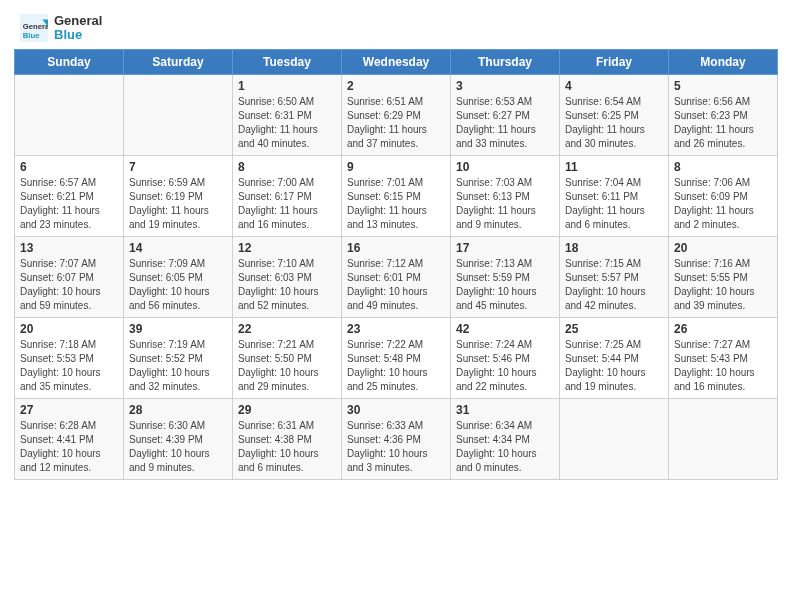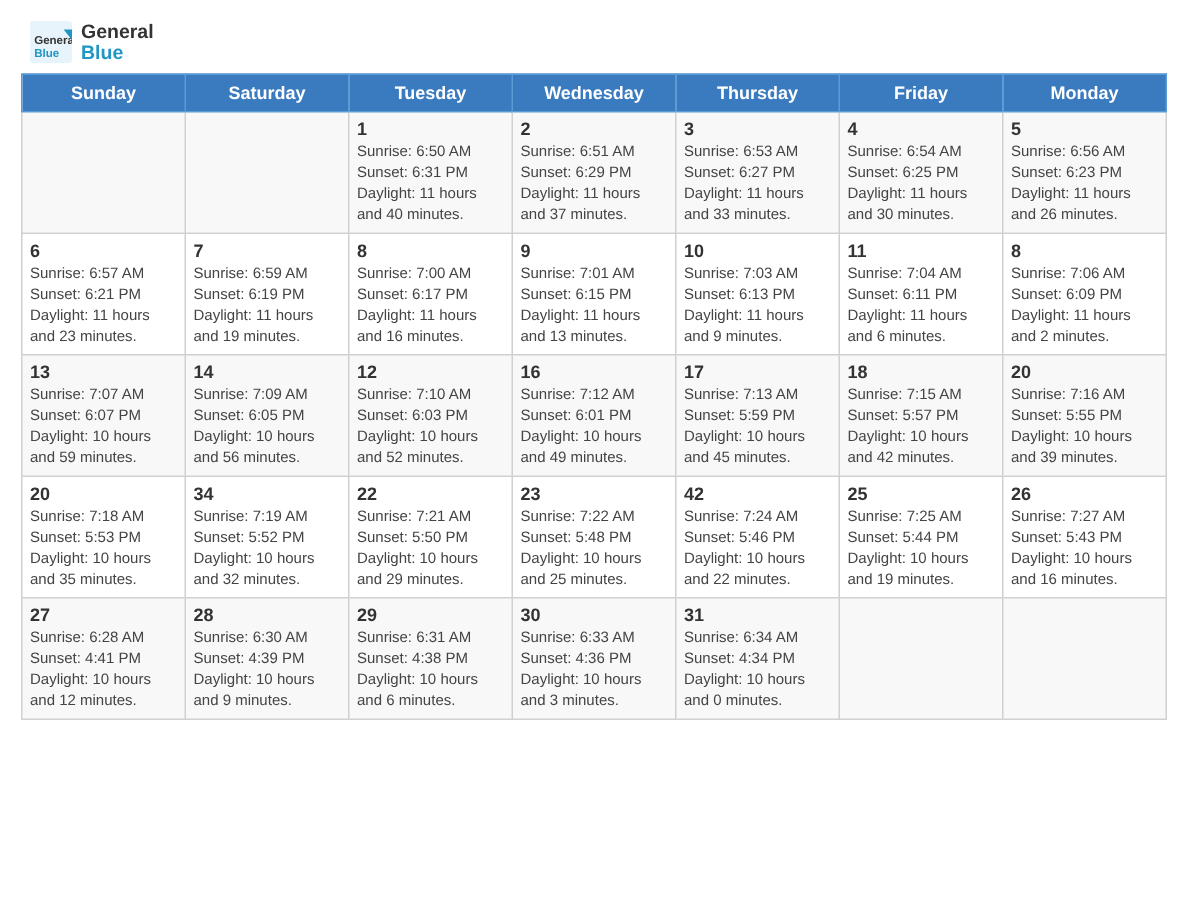--- a/index.html
+++ b/index.html
@@ -226,21 +226,21 @@
             <span class="day-num">20</span>
             <div class="day-info">Sunrise: 7:16 AM<br>Sunset: 5:55 PM<br>Daylight: 10 hours and 39 minutes.</div>
           </td>
         </tr>
         <tr>
           <td>
             <span class="day-num">20</span>
             <div class="day-info">Sunrise: 7:18 AM<br>Sunset: 5:53 PM<br>Daylight: 10 hours and 35 minutes.</div>
           </td>
           <td>
-            <span class="day-num">34</span>
+            <span class="day-num">39</span>
             <div class="day-info">Sunrise: 7:19 AM<br>Sunset: 5:52 PM<br>Daylight: 10 hours and 32 minutes.</div>
           </td>
           <td>
             <span class="day-num">22</span>
             <div class="day-info">Sunrise: 7:21 AM<br>Sunset: 5:50 PM<br>Daylight: 10 hours and 29 minutes.</div>
           </td>
           <td>
             <span class="day-num">23</span>
             <div class="day-info">Sunrise: 7:22 AM<br>Sunset: 5:48 PM<br>Daylight: 10 hours and 25 minutes.</div>
           </td>

